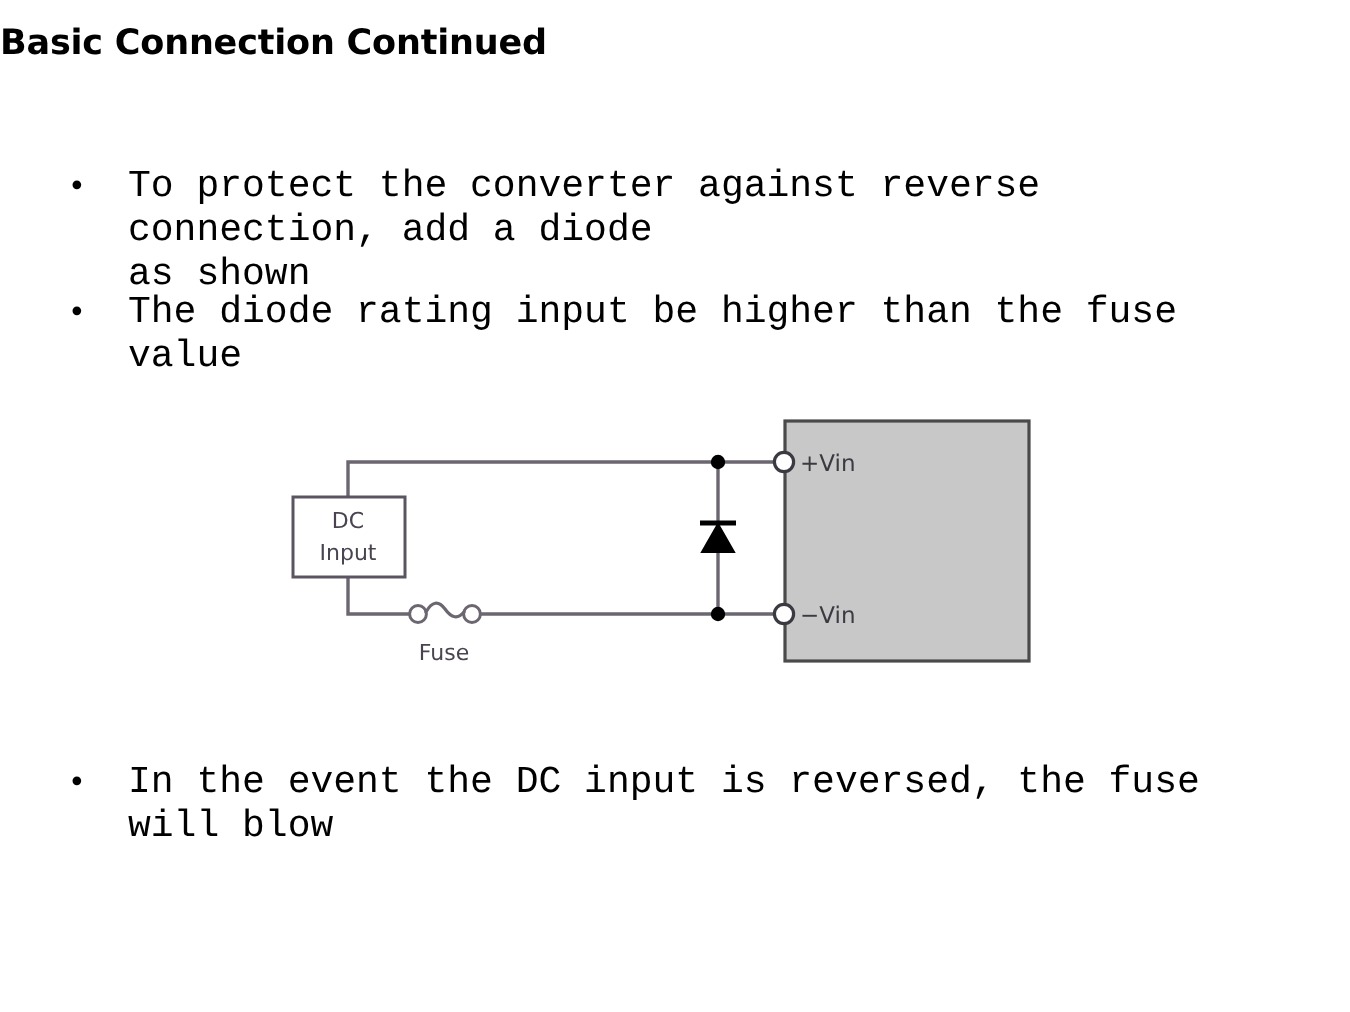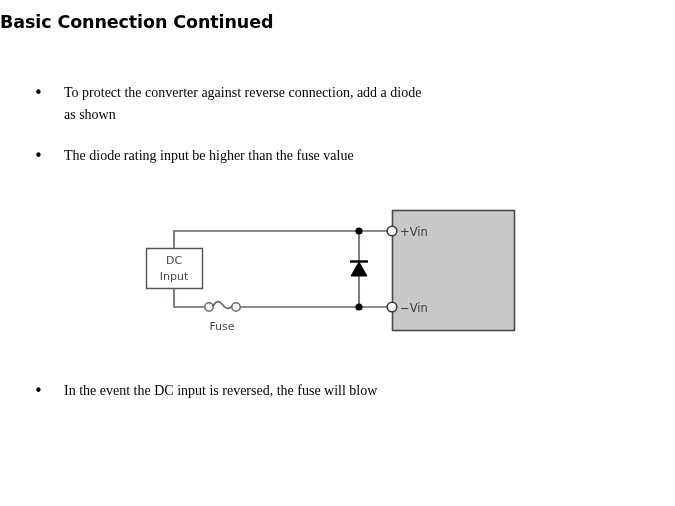--- a/index.html
+++ b/index.html
@@ -51,25 +51,25 @@
   }
   .bullet-mark {
     width: 30px;
     flex: 0 0 30px;
     font-size: 15px;
     line-height: 22px;
     color: #000000;
   }
   .bullet-text {
     flex: 1 1 auto;
-    font-size: 14px;
+    font-size: 19px;
     line-height: 22px;
     color: #000000;
     white-space: pre-line;
-    font-family: Liberation Serif, serif;
+    font-family: Liberation Mono, monospace;
   }
   #bullet-0 { top: 82px; }
   #bullet-1 { top: 145px; }
   #bullet-2 { top: 380px; }
 
   
   .circuit-wrap {
     position: absolute;
     left: 0;
     top: 0;

